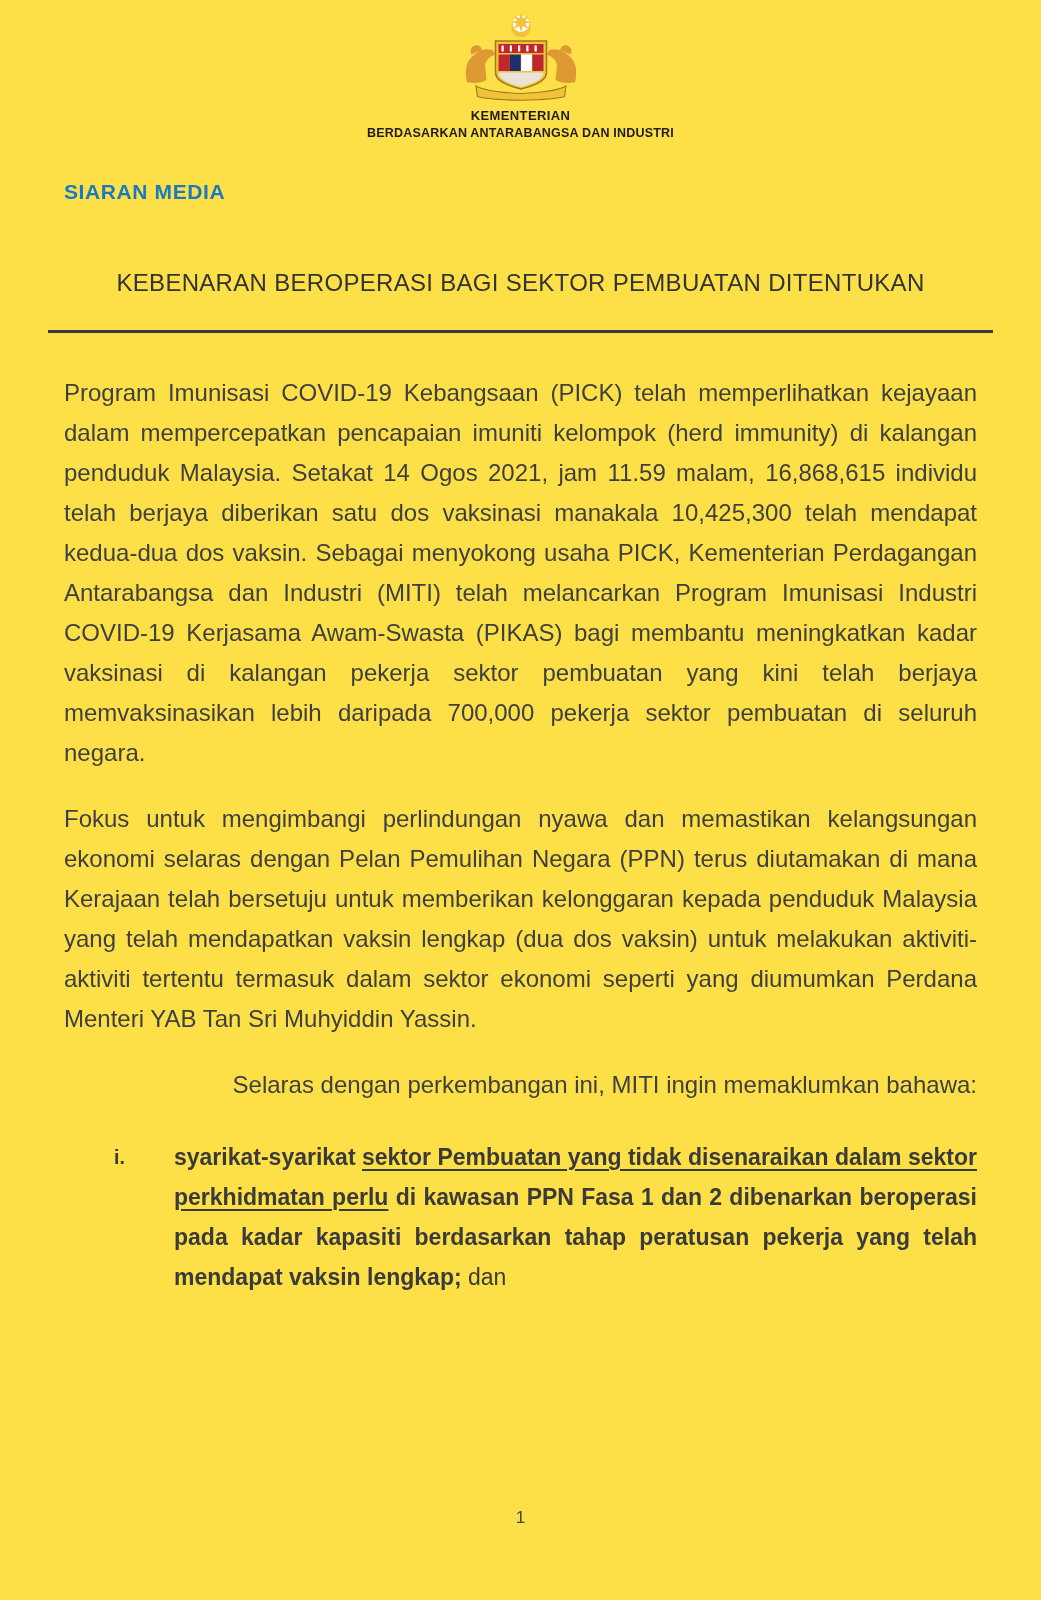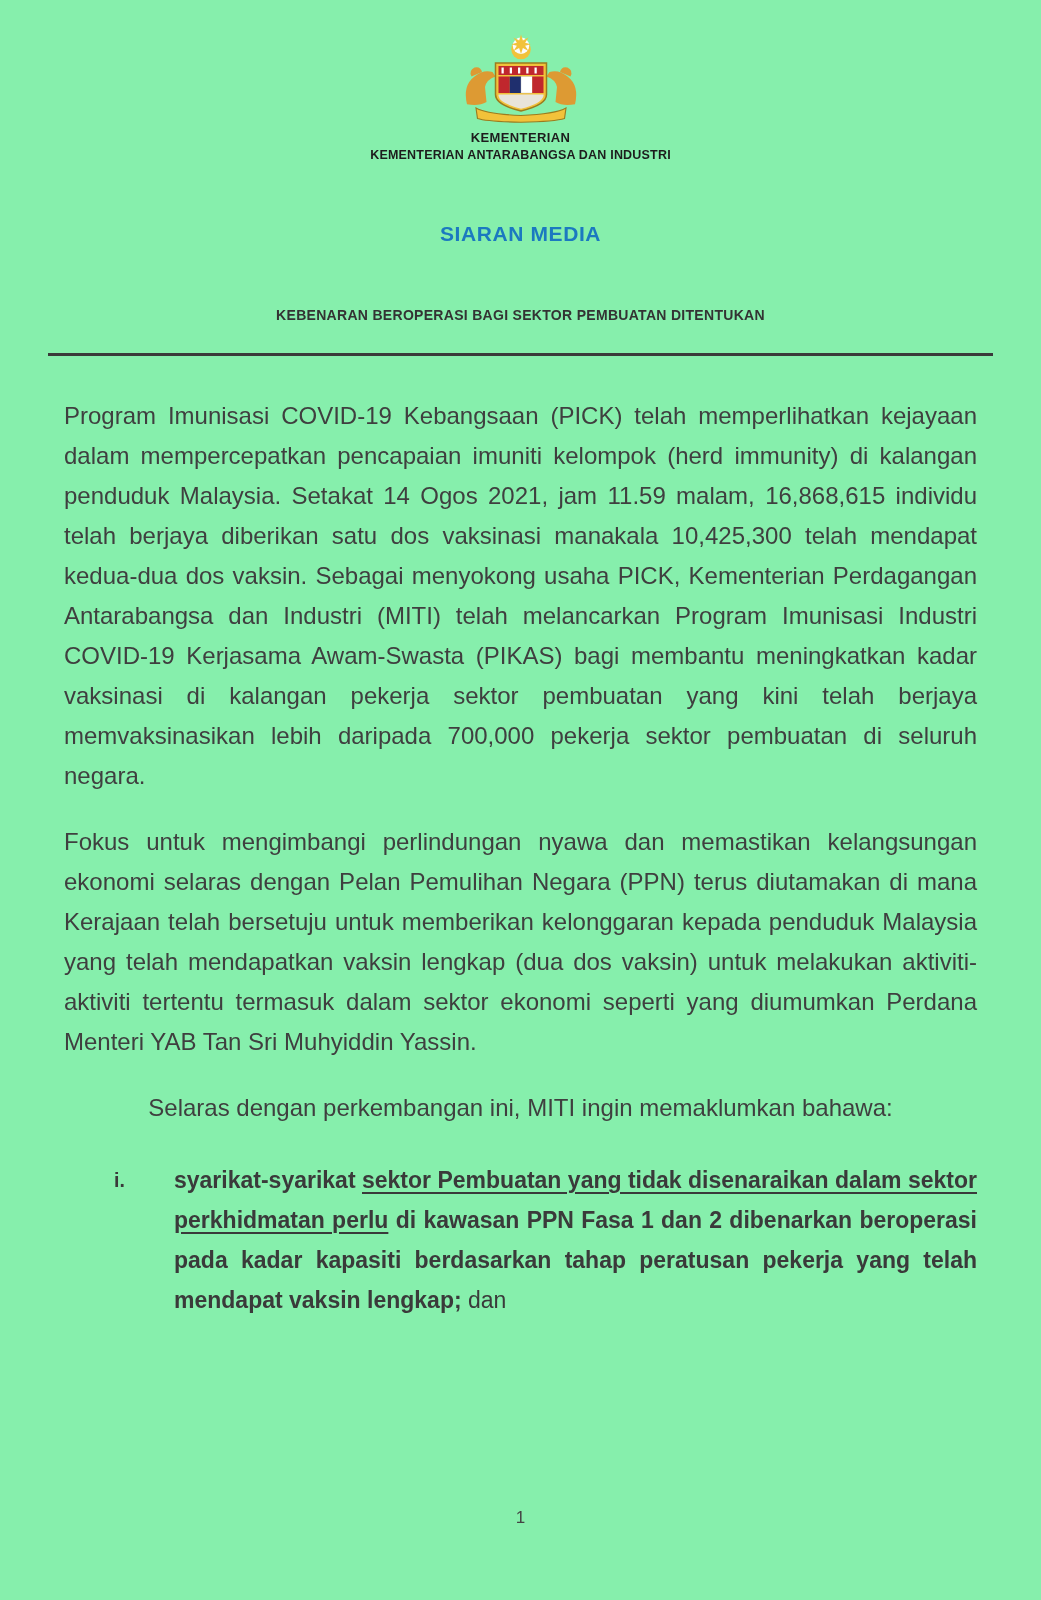--- a/index.html
+++ b/index.html
@@ -5,75 +5,74 @@
   html, body {
     margin: 0;
     padding: 0;
     background: #e9e9e9;
   }
   .page {
     position: relative;
     width: 1041px;
     height: 1600px;
     margin: 0 auto;
-    background: #86efac;
+    background: #fde047;
     font-family: "Liberation Sans", sans-serif;
     color: #3f3f3f;
     box-sizing: border-box;
-    padding: 32px 64px 0 64px;
+    padding: 10px 64px 0 64px;
     overflow: hidden;
   }
   .doc-header { text-align: center; }
   .crest { display: inline-block; width: 150px; height: 92px; }
   .ministry-line1 {
     font-size: 13px;
     font-weight: 700;
     letter-spacing: 0.4px;
     color: #1d1d1d;
     margin-top: 2px;
   }
   .ministry-line2 {
     font-size: 12.5px;
     font-weight: 700;
     letter-spacing: 0.2px;
     color: #1d1d1d;
     margin-top: 3px;
   }
   .media-label {
-    margin-top: 60px;
+    margin-top: 40px;
     font-size: 21px;
     font-weight: 700;
     letter-spacing: 0.6px;
     color: #1b79c0;
-    text-align: center;
   }
   .doc-title {
     margin: 56px 0 0 0;
-    font-size: 14px;
-    font-weight: 700;
+    font-size: 24px;
+    font-weight: 400;
     line-height: 1.9;
     text-align: center;
     letter-spacing: 0.3px;
     color: #333333;
   }
   .title-rule {
     border: none;
     border-top: 3px solid #3a3a3a;
     margin: 24px -16px 0 -16px;
   }
   .body-para {
     margin: 40px 0 0 0;
     font-size: 24px;
     line-height: 40px;
     text-align: justify;
     color: #3f3f3f;
   }
   .body-para.intro { margin-top: 40px; }
   .body-para.second { margin-top: 26px; }
-  .body-para.single { margin-top: 26px; text-align: center; }
+  .body-para.single { margin-top: 26px; text-align: right; }
   .list-block {
     display: flex;
     margin: 32px 0 0 50px;
   }
   .list-marker {
     flex: 0 0 60px;
     font-size: 19.5px;
     font-weight: 700;
     line-height: 40px;
     color: #3a3a3a;
@@ -136,21 +135,21 @@
         <rect x="70" y="58" width="15" height="22" fill="#c0272d"></rect>
         <rect x="85" y="58" width="15" height="22" fill="#1f2f6e"></rect>
         <rect x="100" y="58" width="15" height="22" fill="#ffffff" stroke="#bbb" stroke-width="0.5"></rect>
         <rect x="115" y="58" width="15" height="22" fill="#c0272d"></rect>
         <path d="M70 82 L130 82 L130 84 Q128 94 100 101 Q72 94 70 84 Z" fill="#e8e4da"></path>
 
         <path d="M40 100 Q54 108 100 110 Q146 108 160 100 L158 114 Q146 118 100 119 Q54 118 42 114 Z" fill="#f2c23a" stroke="#9c7b1e" stroke-width="1.5"></path>
       </svg>
     </span>
     <div class="ministry-line1">KEMENTERIAN</div>
-    <div class="ministry-line2">KEMENTERIAN ANTARABANGSA DAN INDUSTRI</div>
+    <div class="ministry-line2">BERDASARKAN ANTARABANGSA DAN INDUSTRI</div>
   </header>
 
   <div class="media-label">SIARAN MEDIA</div>
 
   <h1 class="doc-title">
     <span>KEBENARAN BEROPERASI BAGI SEKTOR PEMBUATAN DITENTUKAN</span><br>
   </h1>
 
   <hr class="title-rule">
 

